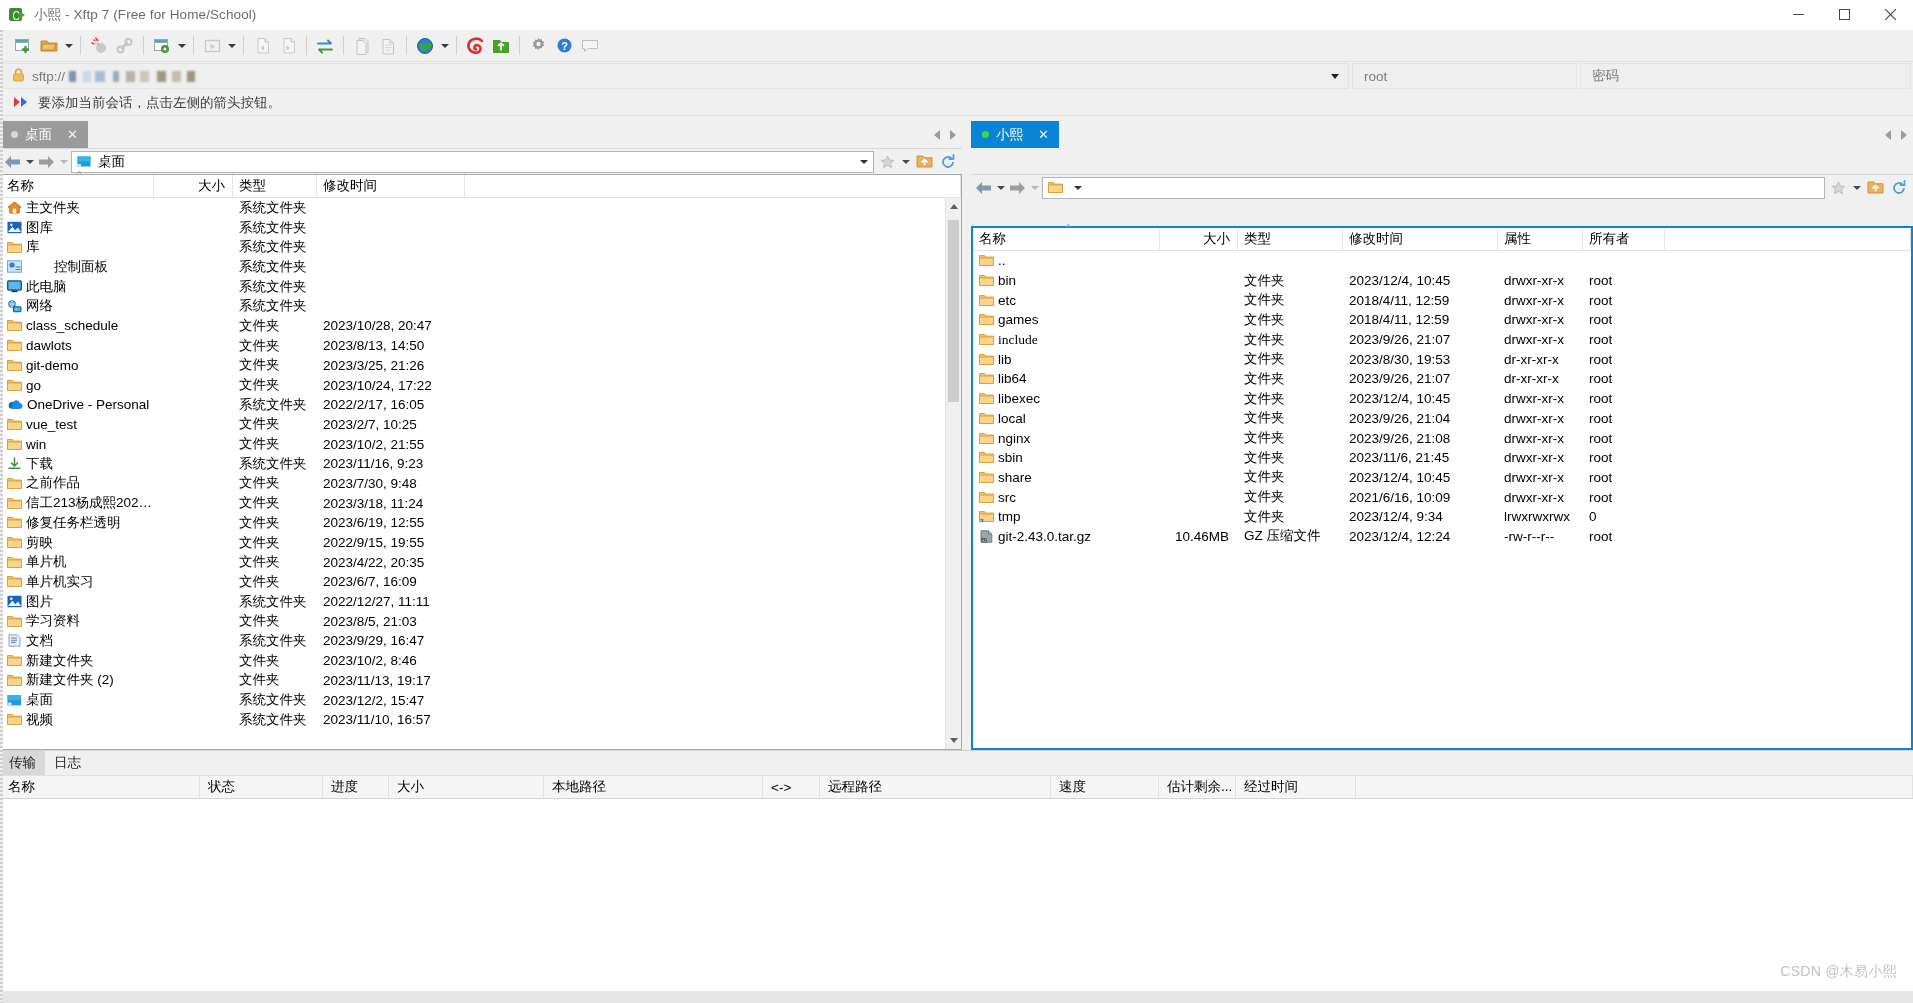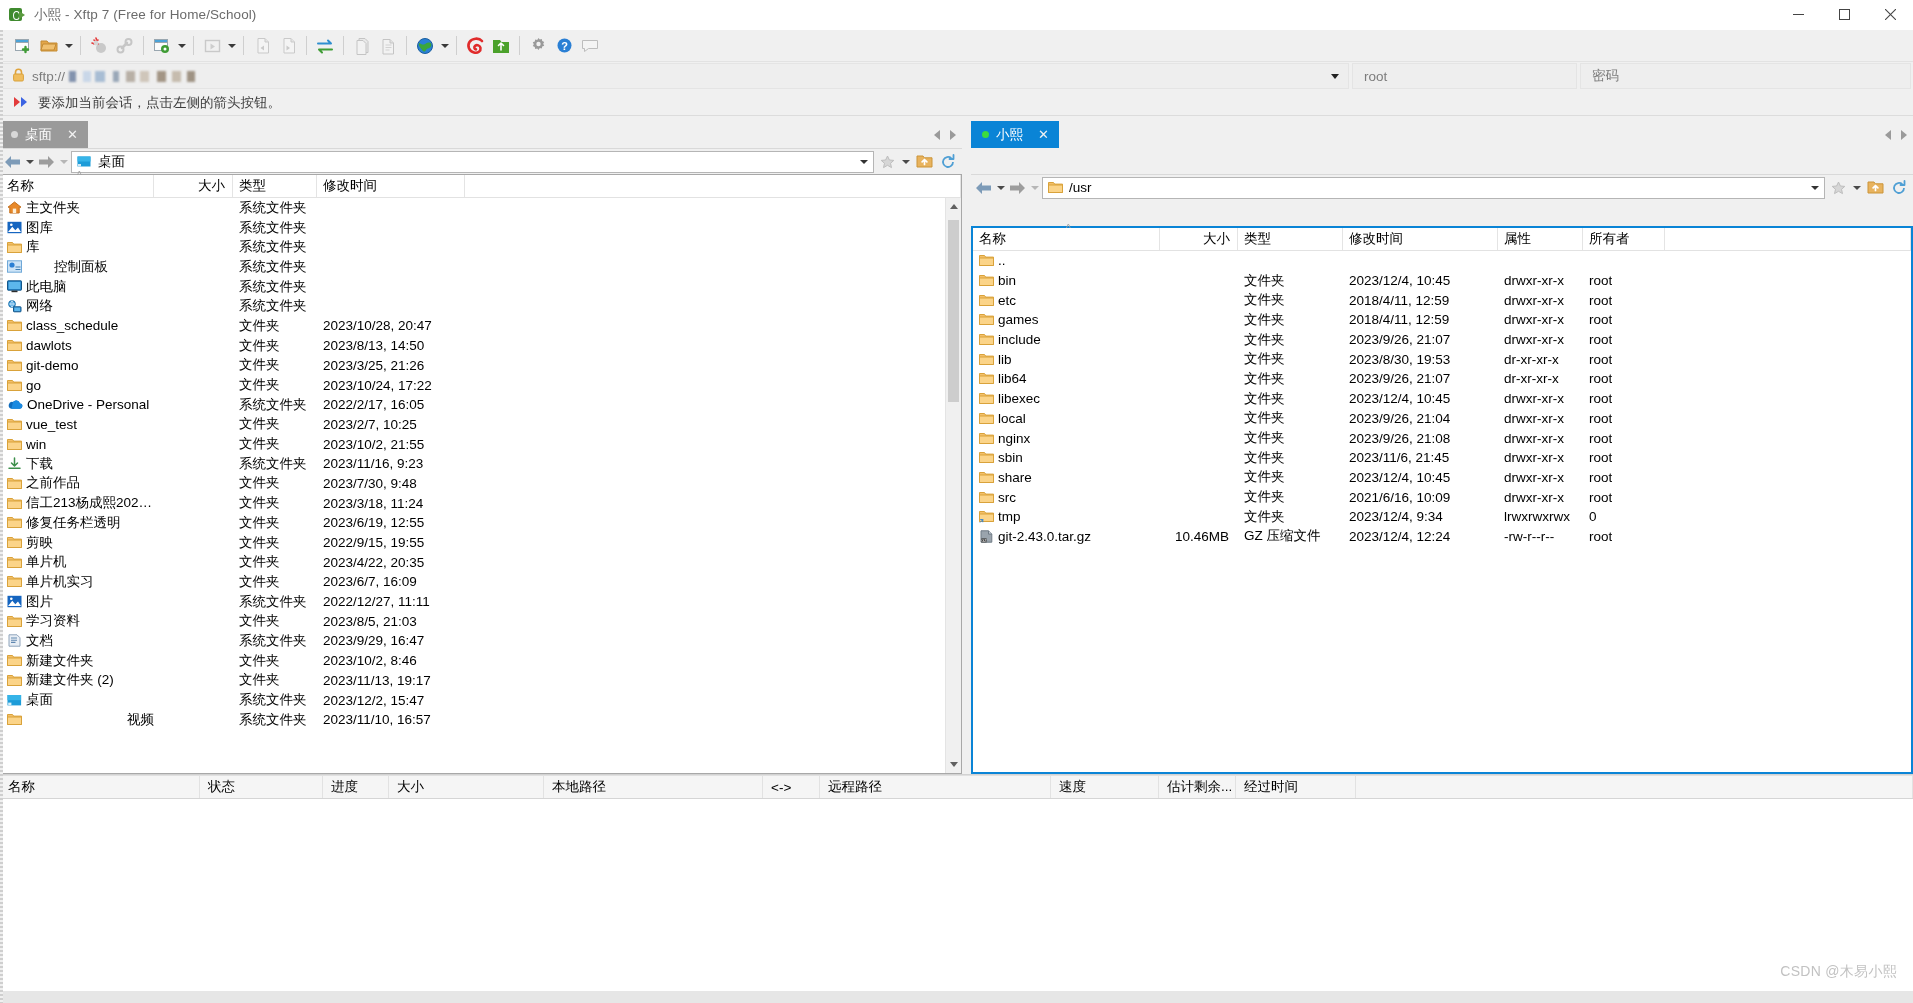--- a/index.html
+++ b/index.html
@@ -1145,21 +1145,21 @@
                   <span class="txt"></span>
                 </div>
                 <div class="cell" style="width: 84px; flex: 0 0 84px;">
                   <span class="txt">系统文件夹</span>
                 </div>
                 <div class="cell" style="width: 148px; flex: 0 0 148px;">
                   <span class="txt">2023/12/2, 15:47</span>
                 </div>
               </div>
               <div class="row">
-                <div class="cell" style="width: 153px; flex: 0 0 153px; justify-content: space-between;">
+                <div class="cell" style="width: 153px; flex: 0 0 153px;">
                   <span class="ico">
                     <svg width="15" height="13" viewBox="0 0 15 13">
                       <path d="M0.5 1.5h5l1.2 1.6H14.5V11.5H0.5z" fill="#f3c06a" stroke="#d9a23a"></path>
                       <path d="M0.5 4h14v7.5H0.5z" fill="#fbd489" stroke="#d9a23a"></path>
                     </svg>
                   </span>
                   <span class="txt">视频</span>
                 </div>
                 <div class="cell num" style="width: 79px; flex: 0 0 79px;">
                   <span class="txt"></span>
@@ -1220,21 +1220,20 @@
         <span class="nav-caret dim">
             <i></i>
           </span>
         <div class="path-input">
           <span class="path-folder-ico">
             <svg width="15" height="13" viewBox="0 0 15 13">
               <path d="M0.5 1.5h5l1.2 1.6H14.5V11.5H0.5z" fill="#f3c06a" stroke="#d9a23a"></path>
               <path d="M0.5 4h14v7.5H0.5z" fill="#fbd489" stroke="#d9a23a"></path>
             </svg>
           </span>
-          <span class="path-text">/usr</span>
           <span class="path-caret">
               <i></i>
             </span>
         </div>
         <span class="pb-btn">
           <svg width="15" height="14" viewBox="0 0 15 14">
               <path d="M7.5 1l1.9 4 4.4.4-3.3 2.9 1 4.3-4-2.3-4 2.3 1-4.3L1.2 5.4 5.6 5z" fill="#d6d6d6" stroke="#bdbdbd"></path>
             </svg>
         </span>
         <span class="nav-caret">
@@ -1364,21 +1363,21 @@
                   <span class="txt">2018/4/11, 12:59</span>
                 </div>
                 <div class="cell" style="width: 85px; flex: 0 0 85px;">
                   <span class="txt">drwxr-xr-x</span>
                 </div>
                 <div class="cell" style="width: 82px; flex: 0 0 82px;">
                   <span class="txt">root</span>
                 </div>
               </div>
               <div class="row">
-                <div class="cell" style="width: 187px; flex: 0 0 187px;">
+                <div class="cell" style="width: 187px; flex: 0 0 187px; font-family: Liberation Serif, serif;">
                   <span class="ico">
                     <svg width="15" height="13" viewBox="0 0 15 13">
                       <path d="M0.5 1.5h5l1.2 1.6H14.5V11.5H0.5z" fill="#f3c06a" stroke="#d9a23a"></path>
                       <path d="M0.5 4h14v7.5H0.5z" fill="#fbd489" stroke="#d9a23a"></path>
                     </svg>
                   </span>
                   <span class="txt">include</span>
                 </div>
                 <div class="cell num" style="width: 78px; flex: 0 0 78px;">
                   <span class="txt"></span>
@@ -1659,20 +1658,24 @@
                   <span class="txt">root</span>
                 </div>
               </div>
             </div>
         </div>
       </div>
     </div>
   </div>
 
   <div class="bottom">
+    <div class="btabs">
+      <div class="btab sel">传输</div>
+      <div class="btab">日志</div>
+    </div>
     <div class="bhead" id="bhead">
         <div class="bh" style="width: 200px; flex: 0 0 200px;">名称</div>
         <div class="bh" style="width: 123px; flex: 0 0 123px;">状态</div>
         <div class="bh" style="width: 66px; flex: 0 0 66px;">进度</div>
         <div class="bh" style="width: 155px; flex: 0 0 155px;">大小</div>
         <div class="bh" style="width: 219px; flex: 0 0 219px;">本地路径</div>
         <div class="bh" style="width: 57px; flex: 0 0 57px;">&lt;-&gt;</div>
         <div class="bh" style="width: 231px; flex: 0 0 231px;">远程路径</div>
         <div class="bh" style="width: 108px; flex: 0 0 108px;">速度</div>
         <div class="bh" style="width: 77px; flex: 0 0 77px;">估计剩余...</div>

